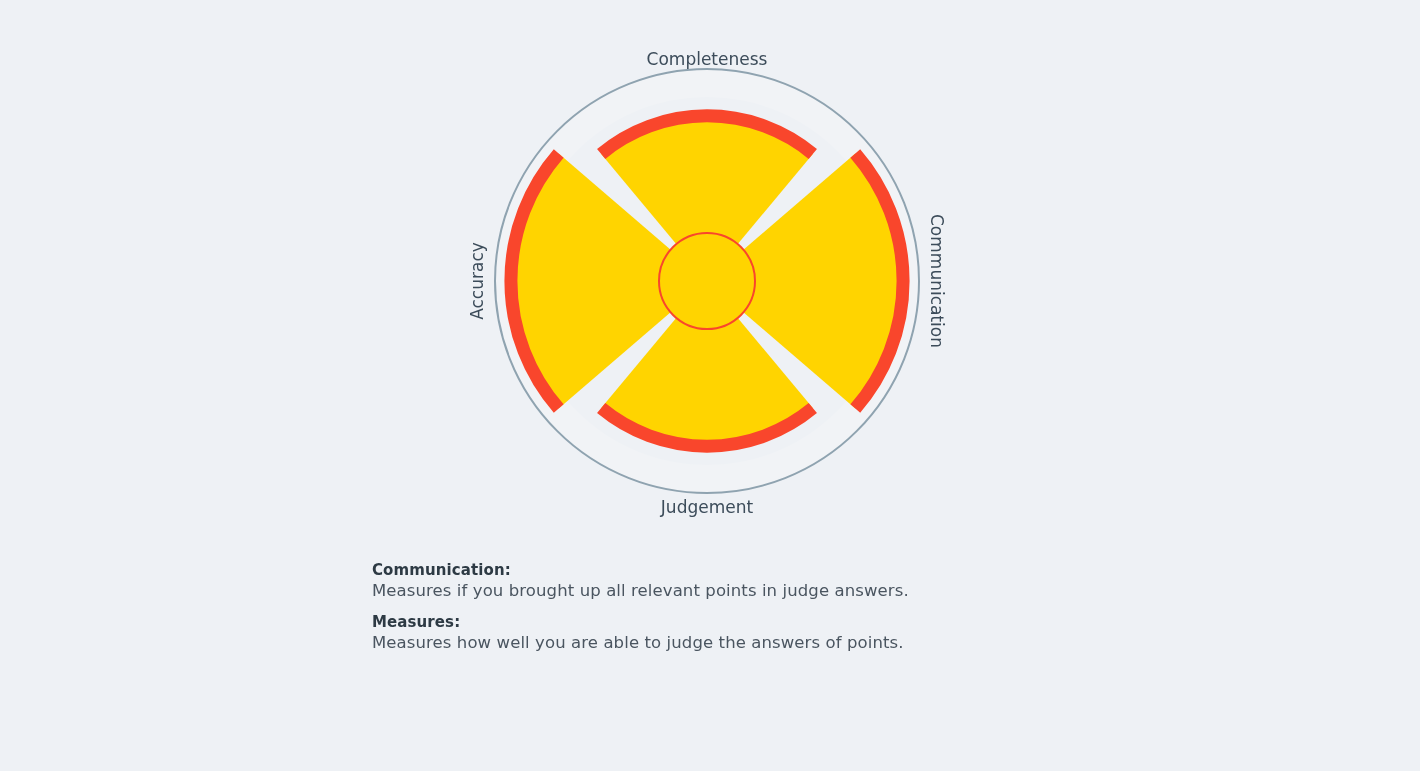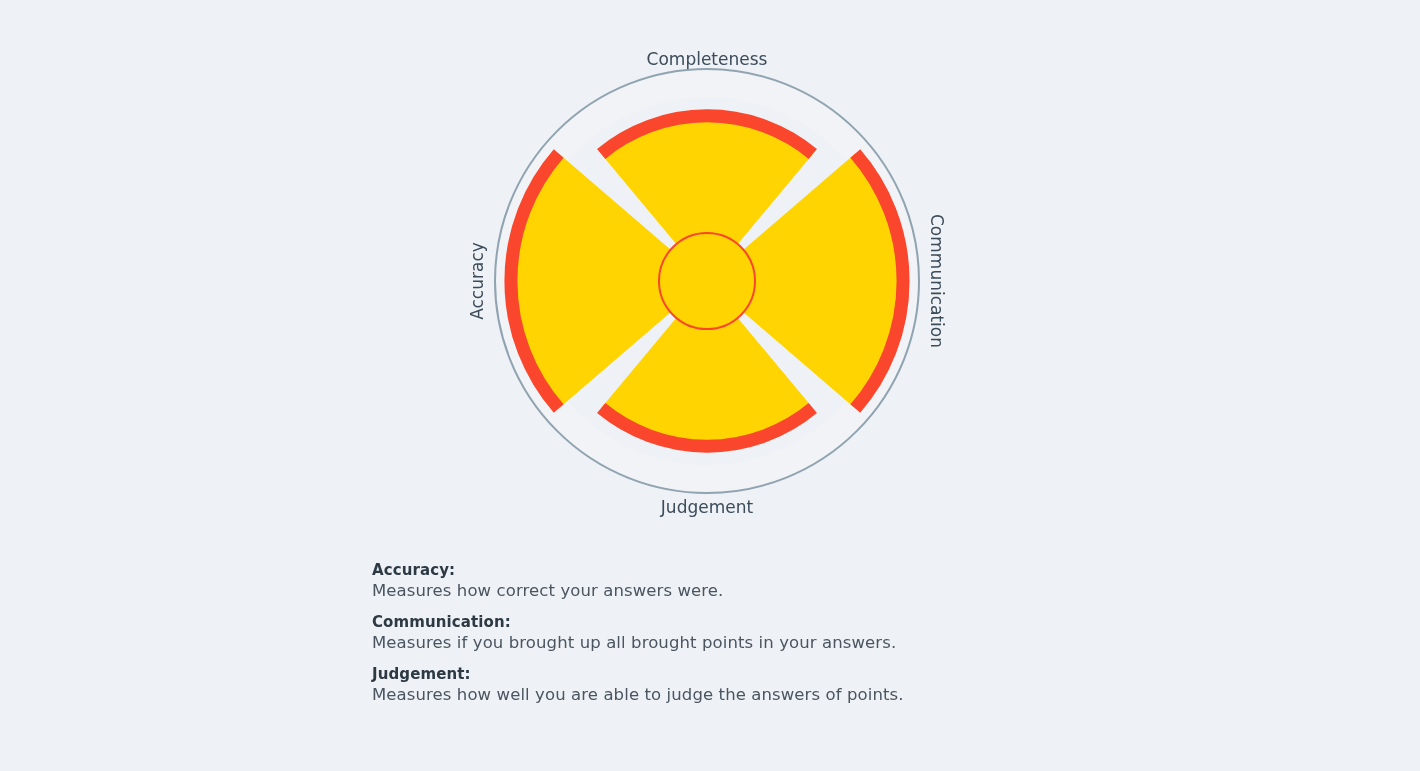--- a/index.html
+++ b/index.html
@@ -95,26 +95,22 @@
     <text class="axis-label" x="931" y="270" text-anchor="middle" transform="rotate(90 931 270)">Communication</text>
 
     <text class="axis-label" x="707" y="502" text-anchor="middle">Judgement</text>
 
     <text class="axis-label" x="483" y="270" text-anchor="middle" transform="rotate(-90 483 270)">Accuracy</text>
   </svg>
 </div>
 
 <div id="legend-area">
   <div class="legend-entry">
-    <span class="legend-term">Accuracy:</span>
-    <span class="legend-desc">Measures how correct your answers were.</span>
-  </div>
-  <div class="legend-entry">
     <span class="legend-term">Communication:</span>
-    <span class="legend-desc">Measures if you brought up all brought points in your answers.</span>
+    <span class="legend-desc">Measures if you brought up all relevant points in judge answers.</span>
   </div>
   <div class="legend-entry">
   </div>
   <div class="legend-entry">
-    <span class="legend-term">Judgement:</span>
+    <span class="legend-term">Measures:</span>
     <span class="legend-desc">Measures how well you are able to judge the answers of points.</span>
   </div>
 </div>
 
 </body></html>

